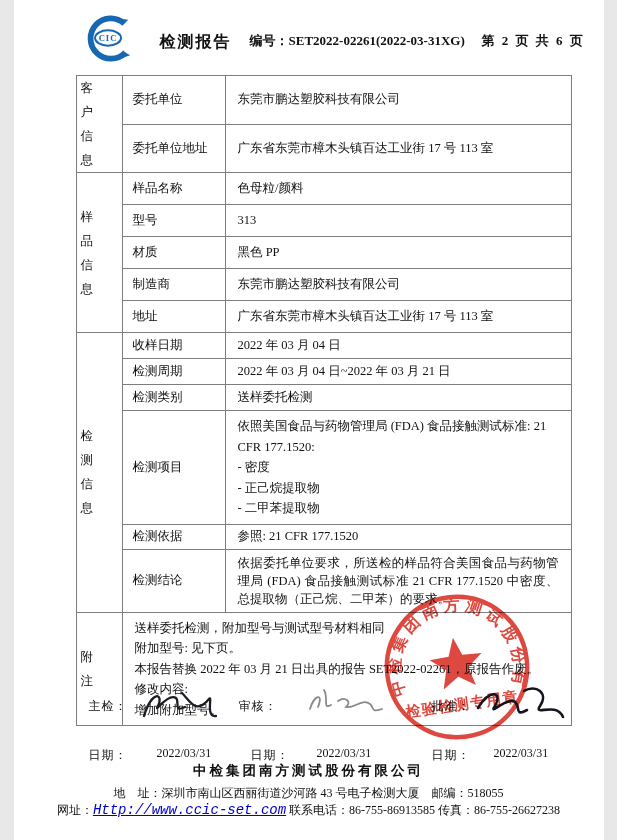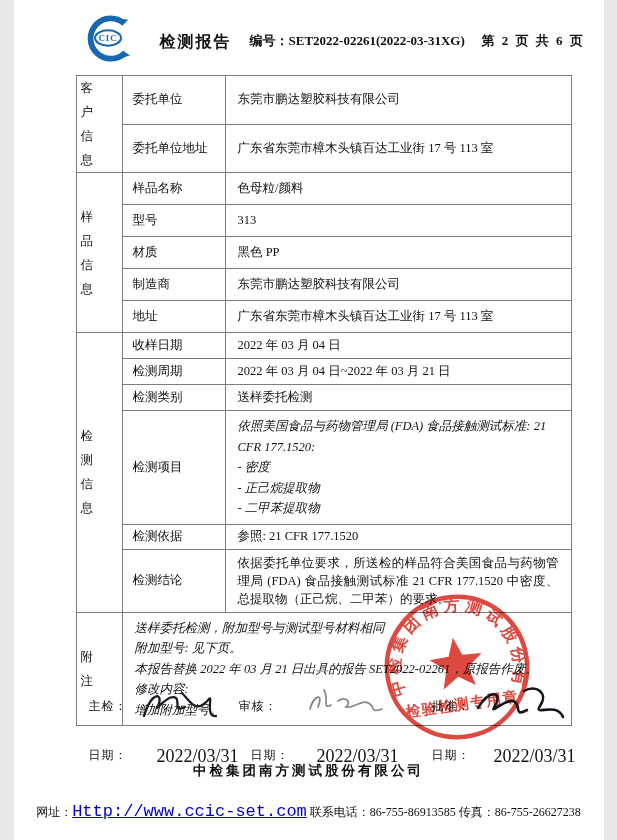--- a/index.html
+++ b/index.html
@@ -28,37 +28,37 @@
   td.sec span { display:inline-block; width:2.05em; line-height:24px; letter-spacing:1px; }
   td.lbl  { padding-left:10px; }
   td.val  { padding-left:12px; padding-right:8px; }
   tr.h35 { height:35px; }
   tr.h32 { height:32px; }
   tr.h26 { height:26px; }
   tr.items  { height:92px; }
   tr.basis  { height:25px; }
   tr.concl  { height:50px; }
   tr.notes  { height:97px; }
-  .mline { padding:5px 10px 5px 12px;font-style:italic; }
+  .mline { padding:5px 10px 5px 12px; }
   .mline div { line-height:20.5px; }
   .para { line-height:18px; text-align:justify; padding:4px 12px 4px 12px; }
   
   .sig-label { position:absolute; font-size:12px; letter-spacing:1px; }
   .sig-svg   { position:absolute; }
-  .date-val  { position:absolute; font-size:18px; }
+  .date-val  { position:absolute; font-size:12px; }
   
   .stamp { position:absolute; left:364px; top:588px; width:158px; height:158px;
            opacity:.88; mix-blend-mode:multiply; z-index:6;
            transform:rotate(-8deg); }
   
   .foot { position:absolute; left:0; width:100%; text-align:center; }
   .foot-company { top:762px; font-size:13.5px; font-weight:bold; letter-spacing:3px; }
   .foot-addr    { top:785px; font-size:12px; }
   .foot-web     { top:802px; font-size:12px; }
-  .weblink { color:#0000cc; text-decoration:underline; font-family:"Liberation Mono","DejaVu Sans Mono",monospace; font-size:17px; }
+  .weblink { color:#0000cc; text-decoration:underline; font-family:"Liberation Mono","DejaVu Sans Mono",monospace; font-size:14px;font-style:italic; }
 </style>
 </head>
 <body>
 
 <div class="page">
 
   <div class="hdr">
     <svg class="logo" viewBox="0 0 60 52">
       <path d="M 46,11 A 21,21 0 1 0 47,41" fill="none" stroke="#1668b2" stroke-width="6"></path>
       <path d="M 46,11 l 4,-4 l -8,-1 z" fill="#1668b2"></path>
@@ -190,19 +190,20 @@
     </defs>
     <circle cx="80" cy="80" r="71" fill="none" stroke="#d93025" stroke-width="4.5"></circle>
     <text font-size="16.5" font-weight="bold" fill="#d93025" letter-spacing="4.5" font-family="Liberation Serif, DejaVu Serif, serif">
       <textPath href="#arcTop" startOffset="2">中检集团南方测试股份有限公司</textPath>
     </text>
     <polygon fill="#d93025" points="80,50 87,68.5 106.6,69.4 91.3,81.7 96.5,100.6 80,90 63.5,100.6 68.7,81.7 53.4,69.4 73,68.5"></polygon>
     <text x="80" y="123" text-anchor="middle" font-size="15" font-weight="bold" fill="#d93025" letter-spacing="1.5" font-family="Liberation Serif, DejaVu Serif, serif">检验检测专用章</text>
   </svg>
 
   <div class="foot foot-company">中检集团南方测试股份有限公司</div>
+  <div class="foot foot-addr">地　址：深圳市南山区西丽街道沙河路 43 号电子检测大厦　邮编：518055</div>
   <div class="foot foot-web">
     <span>网址：</span><a class="weblink" href="#">Http://www.ccic-set.com</a>
     <span>联系电话：</span><span>86-755-86913585</span>
     <span>传真：</span><span>86-755-26627238</span>
   </div>
 
 </div>
 
 </body></html>

